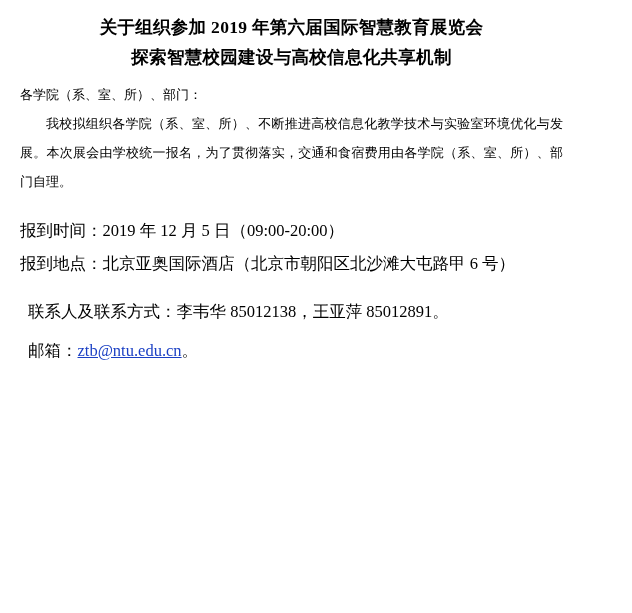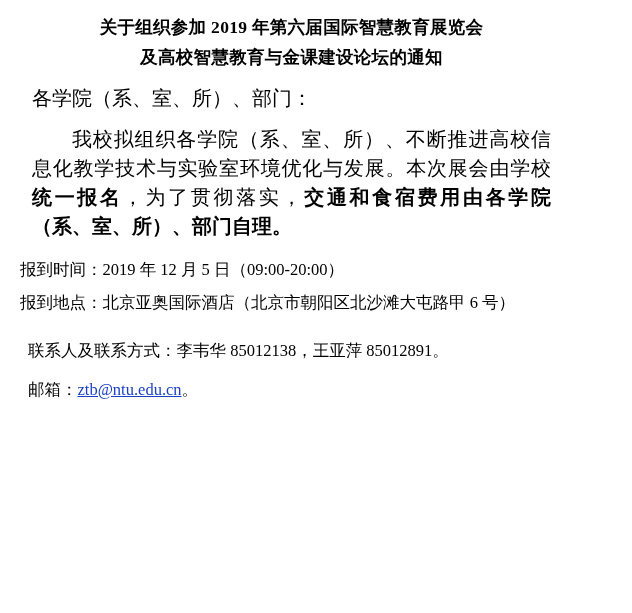--- a/index.html
+++ b/index.html
@@ -28,36 +28,37 @@
   .title-line {
     font-size: 17.5px;
     font-weight: bold;
     line-height: 30px;
     letter-spacing: 0.3px;
   }
   .body-block {
     margin-top: 8px;
   }
   .para {
-    font-size: 20px;
+    font-size: 13px;
     line-height: 29px;
     text-align: justify;
     text-justify: inter-ideograph;
-    margin: 12px;
+    margin: 0;
   }
   .para.indent {
     text-indent: 2em;
   }
   .para.gap-top {
     margin-top: 2px;
   }
   .b {
-    font-weight: bold;
+    font-weight: normal;
   }
   .info-block {
+    margin-top: 18px;
   }
   .info-line {
     font-size: 16.5px;
     line-height: 33px;
     margin: 0;
   }
   .contact-block {
     margin-top: 16px;
   }
   .contact-line {
@@ -70,21 +71,21 @@
     text-decoration: underline;
   }
 </style>
 </head>
 <body>
 
 <div class="page">
 
   <div class="title-block">
     <div class="title-line">关于组织参加 2019 年第六届国际智慧教育展览会</div>
-    <div class="title-line">及高校智慧教育与金课建设论坛的通知</div>
+    <div class="title-line">探索智慧校园建设与高校信息化共享机制</div>
   </div>
 
   <div class="body-block">
 
     <p class="para">各学院（系、室、所）、部门：</p>
 
 
     <p class="para indent"><span>我校拟组织各学院（系、室、所）、不断推进高校信息化教学技术与实验室环境优化与发展。本次展会由学校</span><span class="b">统一报名</span><span>，为了贯彻落实，</span><span class="b">交通和食宿费用由各学院（系、室、所）、部门自理。</span></p>
 
 

